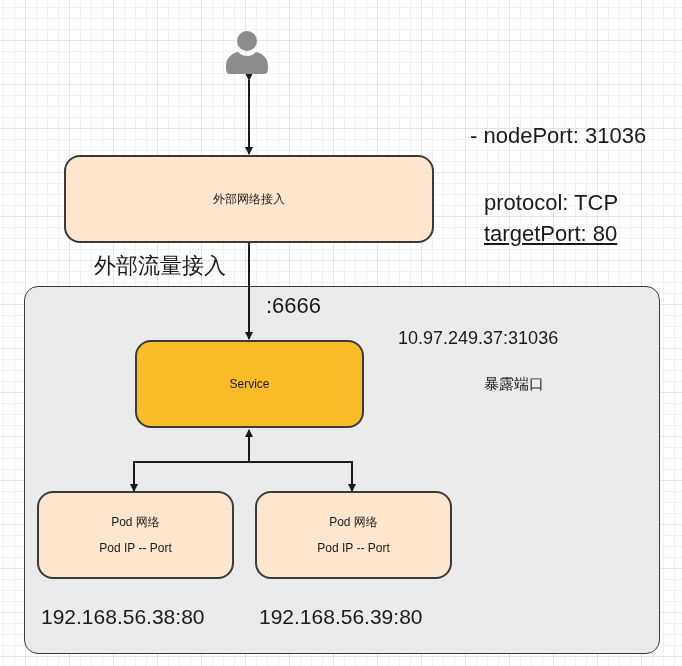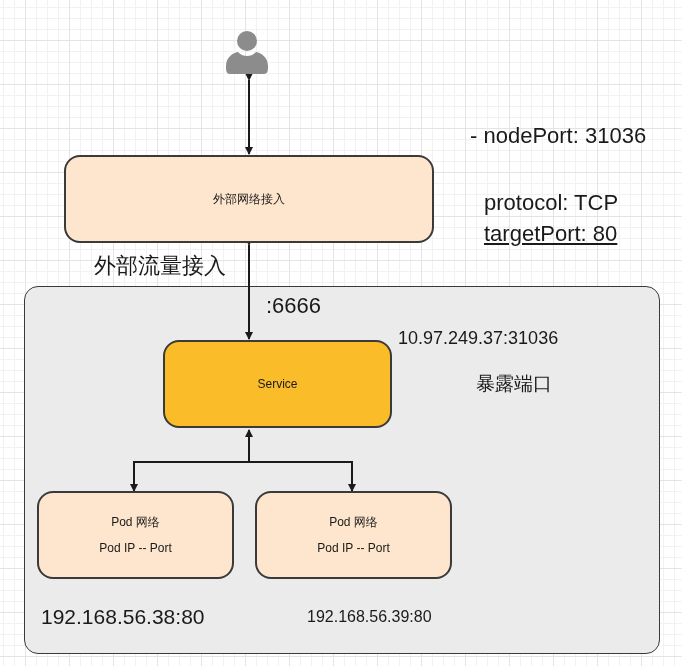--- a/index.html
+++ b/index.html
@@ -21,21 +21,21 @@
     left: 24px; top: 286px; width: 636px; height: 368px;
     background: #ebebeb; border: 1.5px solid #3a3a3a; border-radius: 14px;
     box-sizing: border-box;
   }
   .box {
     border: 2px solid #3a3a3a; border-radius: 16px; box-sizing: border-box;
     display: flex; flex-direction: column; align-items: center; justify-content: center;
     text-align: center; font-size: 12px; line-height: 26px;
   }
   .peach { background: #fde6cd; }
-  .gold { background: #fbbc2a; margin-left: 28px; }
+  .gold { background: #fbbc2a; }
   .label { font-size: 22px; line-height: 24px; white-space: nowrap; }
   .code { font-size: 22px; line-height: 31px; }
   svg.overlay { position: absolute; left: 0; top: 0; }
 </style>
 </head>
 <body>
 
 <div class="abs cluster"></div>
 
 <svg class="overlay" width="682" height="666">
@@ -71,27 +71,27 @@
   <div>- nodePort: 31036</div>
   <div style="padding-left:14px;margin-top:36px;">protocol: TCP</div>
   <div style="padding-left:14px;text-decoration:underline;">targetPort: 80</div>
 </div>
 
 <div class="abs box gold" style="left:135px;top:340px;width:229px;height:88px;">
   <span>Service</span>
 </div>
 
 <span class="abs label" style="left:398px;top:326px;font-size:18px;">10.97.249.37:31036</span>
-<div class="abs" style="left:404px;top:370px;width:220px;text-align:center;font-size:19px;line-height:27px;">
+<div class="abs" style="left:404px;top:370px;width:220px;text-align:center;font-size:15px;line-height:27px;">
   <div>暴露端口</div>
 </div>
 
 <div class="abs box peach" style="left:37px;top:491px;width:197px;height:88px;">
   <span>Pod 网络</span>
   <span>Pod IP -- Port</span>
 </div>
 <div class="abs box peach" style="left:255px;top:491px;width:197px;height:88px;">
   <span>Pod 网络</span>
   <span>Pod IP -- Port</span>
 </div>
 
 <span class="abs label" style="left:41px;top:605px;font-size:21px;text-align:right;">192.168.56.38:80</span>
-<span class="abs label" style="left:259px;top:605px;font-size:16px;margin-left:48px;">192.168.56.39:80</span>
+<span class="abs label" style="left:259px;top:605px;font-size:21px;">192.168.56.39:80</span>
 
 </body></html>

